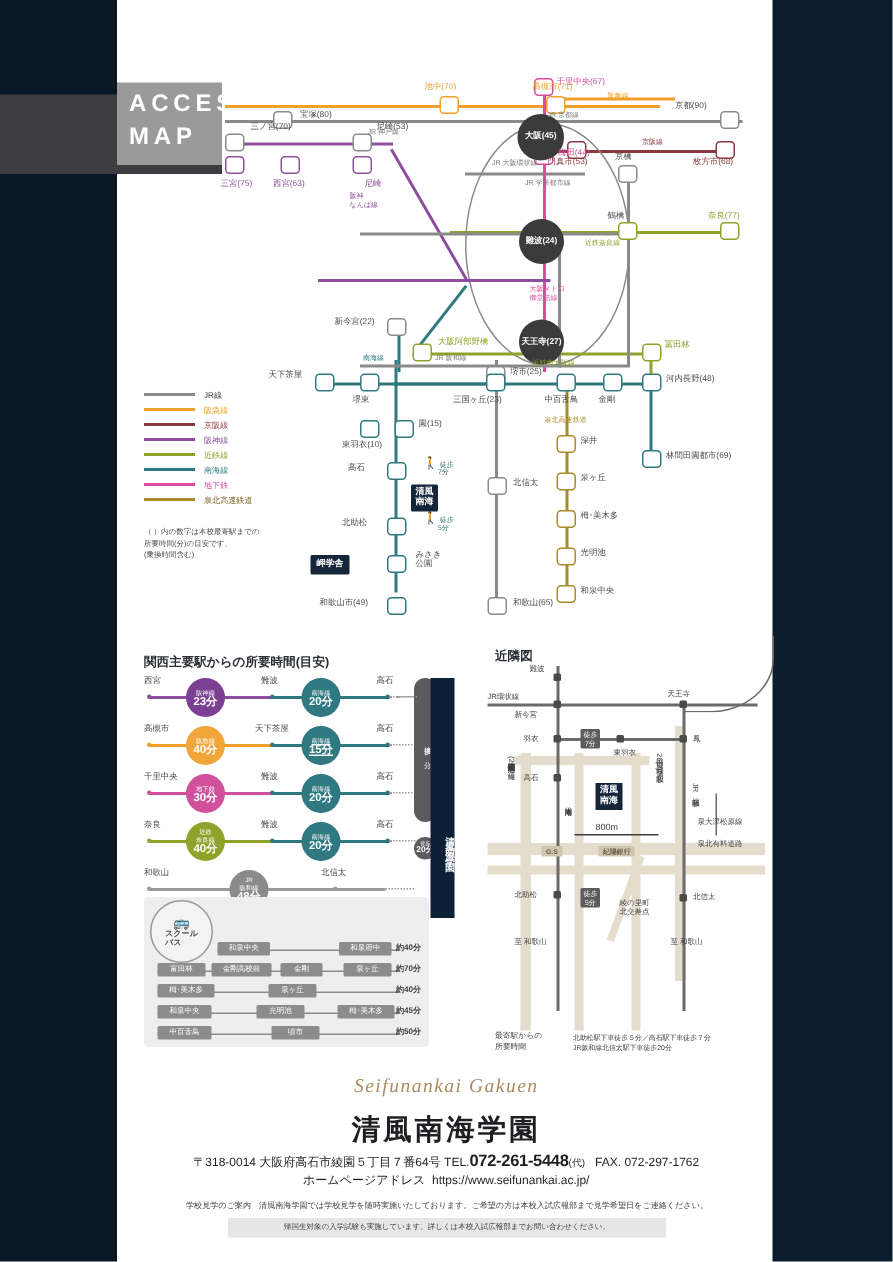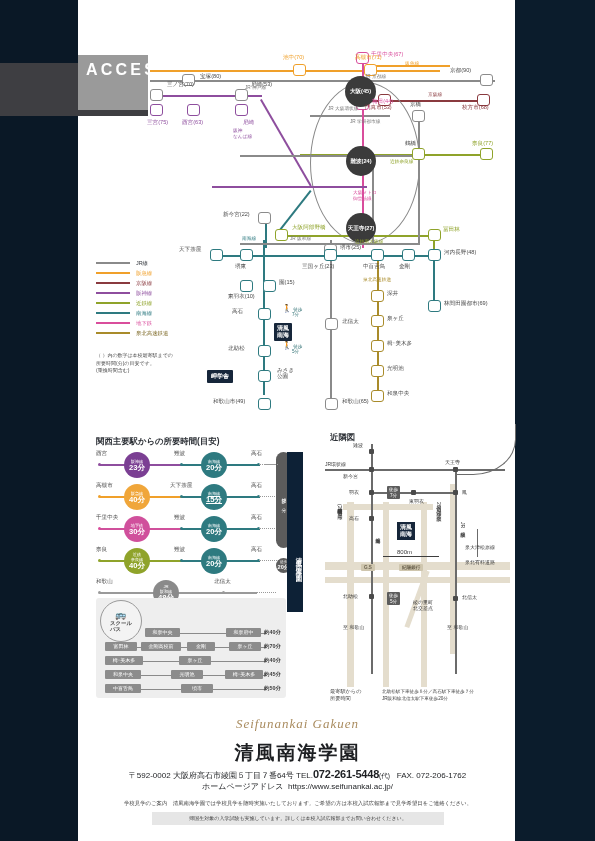--- a/index.html
+++ b/index.html
@@ -113,20 +113,21 @@
 </style>
 </head>
 <body>
 
 <div class="band-left"></div>
 <div class="band-right"></div>
 <div class="hdr-gray"></div>
 <div class="hdr-box"></div>
 <div class="hdr-txt">
   <div>ACCESS</div>
+  <div>MAP</div>
 </div>
 
 <div class="map">
 
   <div class="ln" style="left:0;top:40px;width:205px;height:1.8px;background:#8a8a8a;"></div>
   <div class="ln" style="left:185px;top:40px;width:160px;height:1.8px;background:#8a8a8a;"></div>
   <div class="ln" style="left:0;top:30px;width:290px;height:1.8px;background:#f0a02a;"></div>
   <div class="ln" style="left:215px;top:25px;width:85px;height:1.8px;background:#f0a02a;"></div>
   <div class="ln" style="left:2px;top:55px;width:110px;height:1.8px;background:#8e4e9e;"></div>
   <div class="ln" style="left:200px;top:60px;width:130px;height:1.8px;background:#8a3a3f;"></div>
@@ -524,22 +525,22 @@
   <div style="position:absolute;left:58px;top:112px;width:56px;height:1px;background:#3d3d3d;"></div>
 </div>
 <div class="nb-foot">
   <span style="float:left;width:48px;font-size:5.2px;">最寄駅からの<br>所要時間</span>
   <span style="display:block;margin-left:52px;">北助松駅下車徒歩５分／高石駅下車徒歩７分<br>JR阪和線北信太駅下車徒歩20分</span>
 </div>
 
 <div class="sig">Seifunankai Gakuen</div>
 <div class="school-name">清風南海学園</div>
 <div class="addr">
-  <span>〒592-0002</span>
+  <span>〒318-0014</span>
   <span>大阪府高石市綾園５丁目７番64号</span>
   <span>TEL.</span><span class="tel">072-261-5448</span><span class="sm">(代)</span>
-  &nbsp;&nbsp;<span>FAX. 072-206-1762</span>
+  &nbsp;&nbsp;<span>FAX. 072-297-1762</span>
 </div>
 <div class="url">
   <span>ホームページアドレス</span>&nbsp;&nbsp;<span>https://www.seifunankai.ac.jp/</span>
 </div>
 <div class="note1">学校見学のご案内　清風南海学園では学校見学を随時実施いたしております。ご希望の方は本校入試広報部まで見学希望日をご連絡ください。</div>
 <div class="note2">帰国生対象の入学試験も実施しています。詳しくは本校入試広報部までお問い合わせください。</div>
 
 </body></html>

